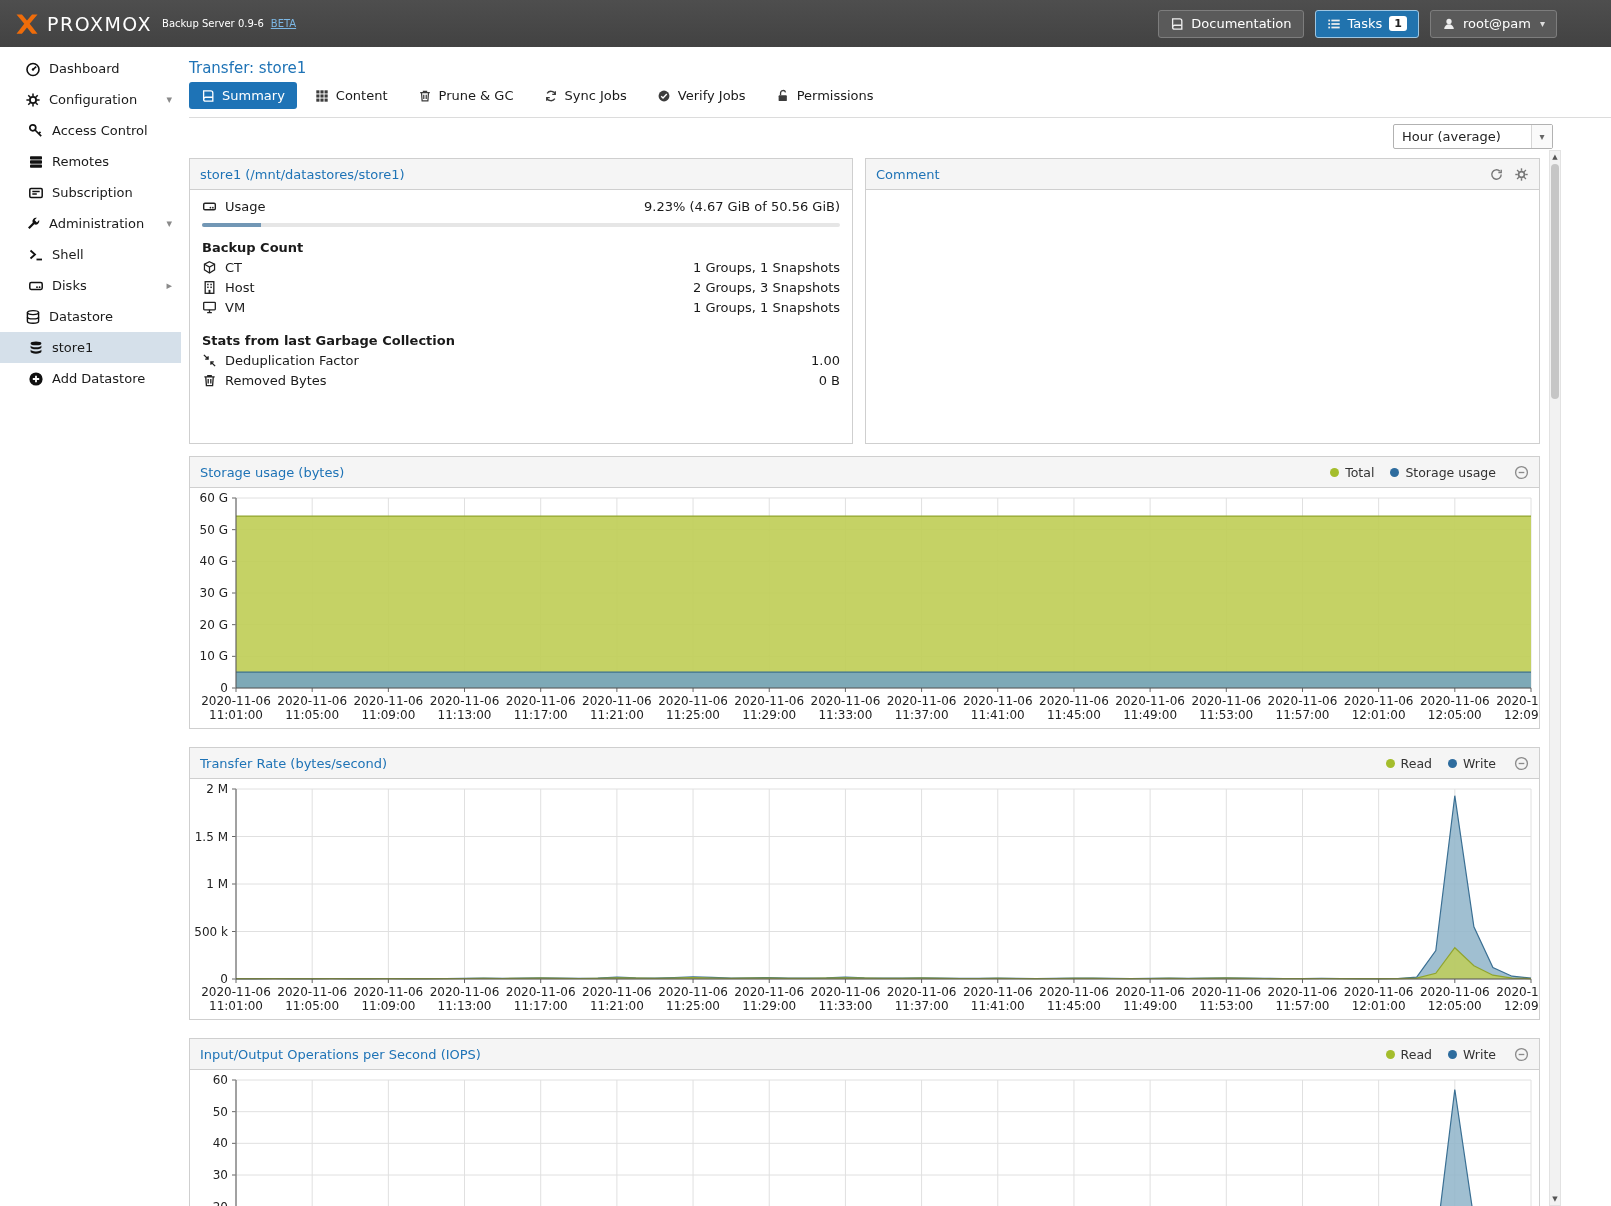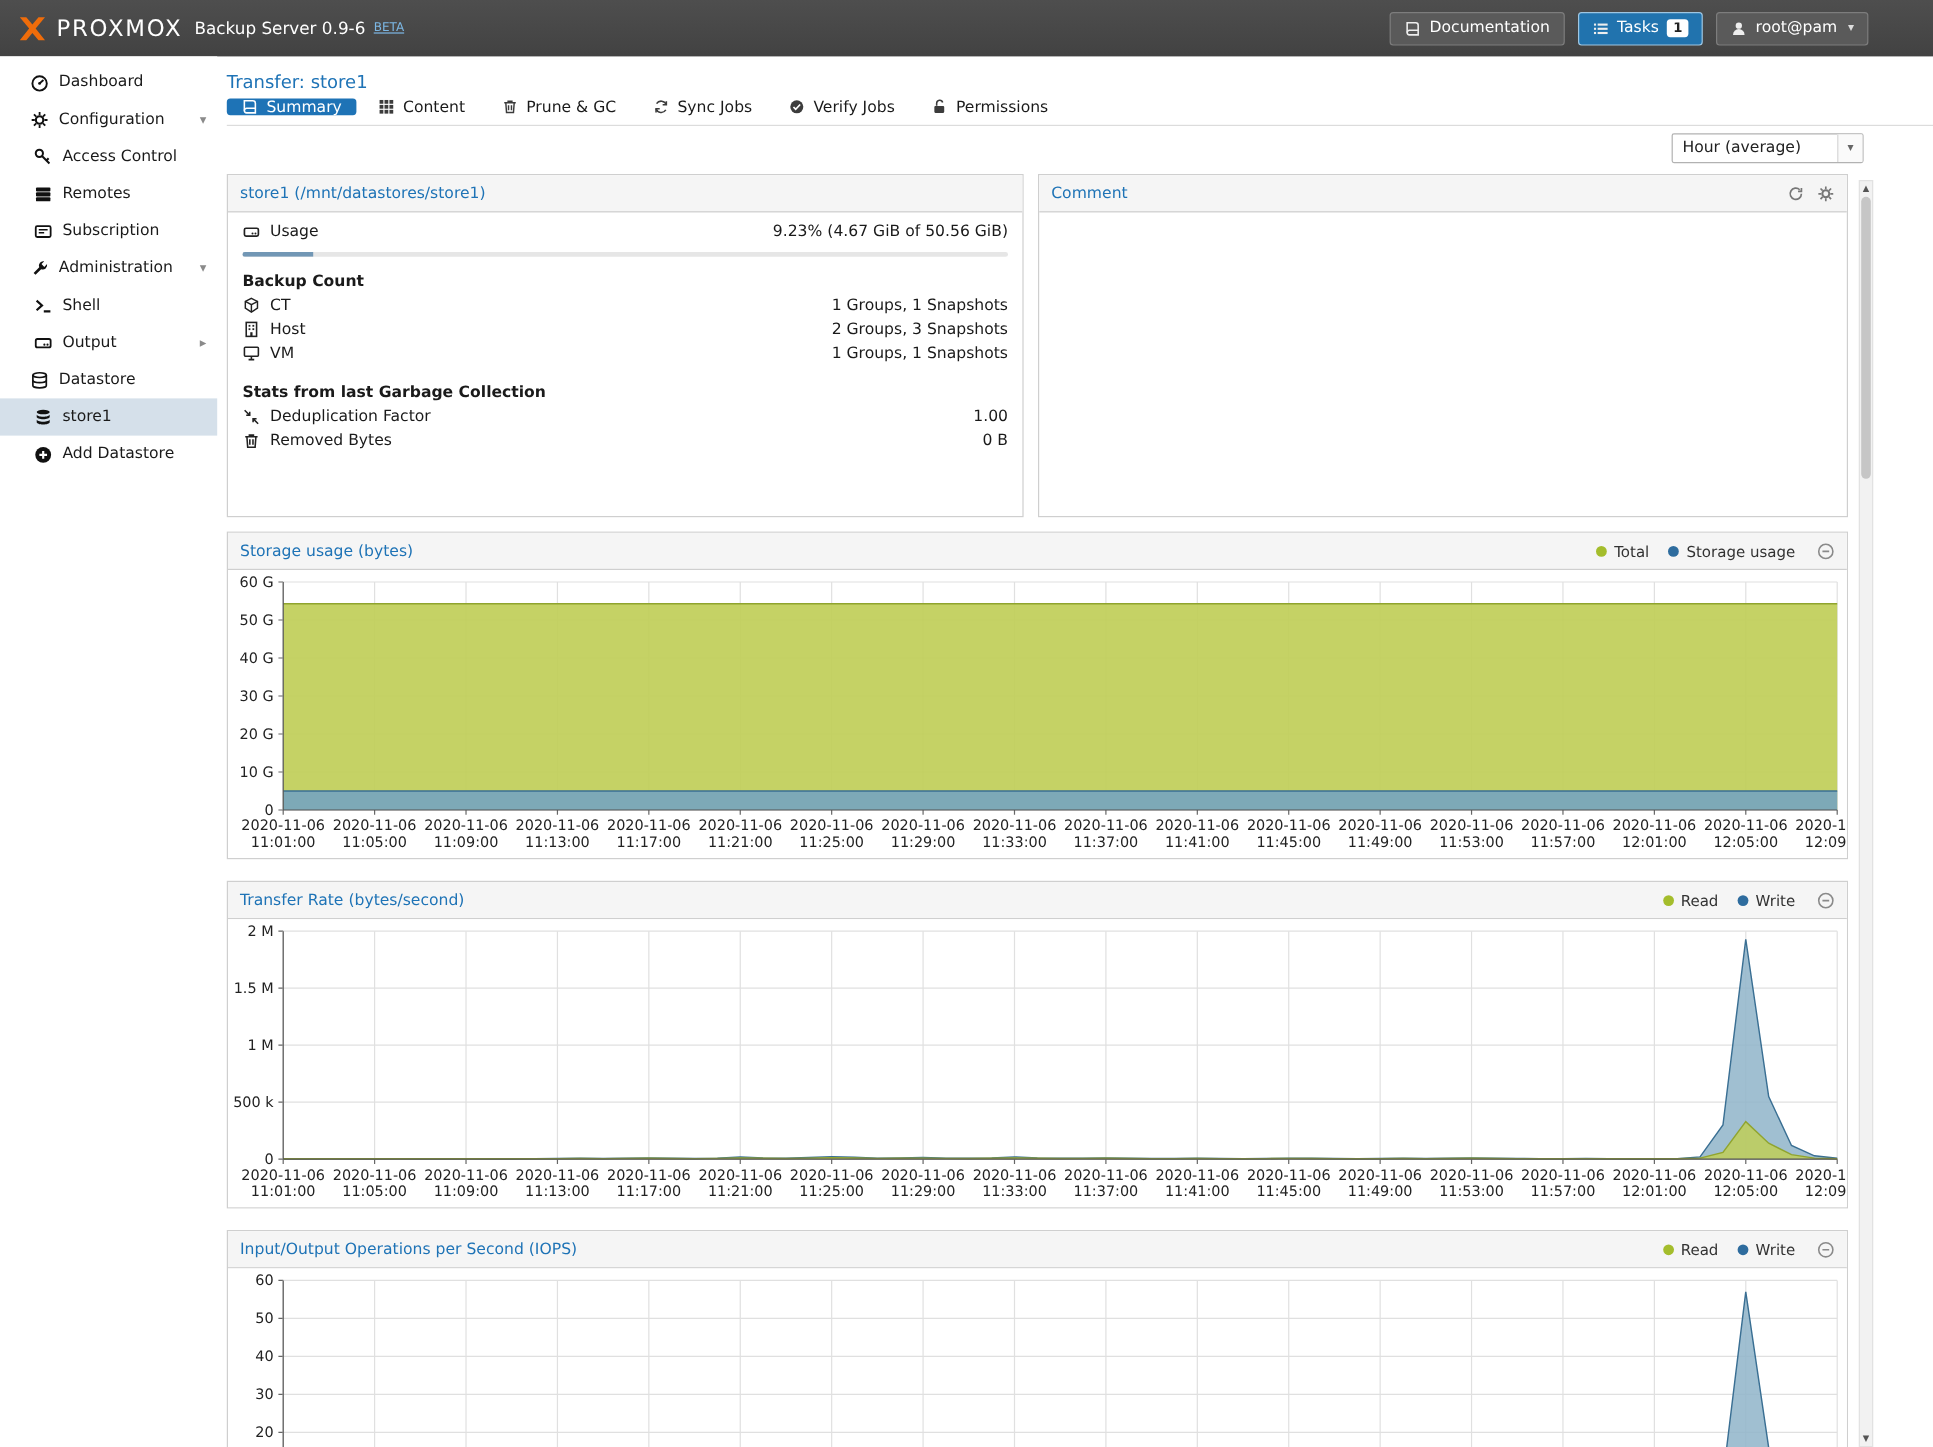--- a/index.html
+++ b/index.html
@@ -4,41 +4,41 @@
 <style>
 *{box-sizing:border-box;margin:0;padding:0}
 html,body{width:1611px;height:1206px;overflow:hidden}
 body{position:relative;font-family:"DejaVu Sans","Liberation Sans",sans-serif;font-size:13px;color:#1a1a1a;background:#fff}
 svg{display:block}
 
 .topbar{height:47px;background:linear-gradient(var(--topbar,#4e4e4e),#424242);display:flex;align-items:center;padding:0 12px}
 .logo{display:flex;align-items:center;margin-right:10px}
 .logo-x{width:30px;height:28px;margin-right:5px}
 .brand-text{color:#fff;font-size:19px;font-weight:normal;letter-spacing:1.5px}
-.app-title{color:#fff;font-size:14px;margin-right:7px}
+.app-title{color:#fff;font-size:10px;margin-right:7px}
 .beta-link{color:#7cb7e4;font-size:10px;text-decoration:underline;cursor:pointer}
 .top-actions{margin-left:auto;display:flex;gap:11px;align-items:center;margin-right:42px}
 .tb-btn{display:flex;align-items:center;gap:7px;background:#5a5a5a;border:1px solid #7d7d7d;border-radius:3px;color:#fff;font-size:13px;height:28px;padding:4px 11px;cursor:pointer;white-space:nowrap}
 .tb-btn .tb-icn{display:flex;color:#eee}
 .tb-btn.tasks{background:#2173ae;border-color:#9ec6e2}
 .badge{background:#fff;color:#222;border-radius:3px;font-size:11px;line-height:15px;padding:0 5px;font-weight:bold}
 .caret{font-size:10px;color:#ddd;margin-left:2px}
 
 .layout{display:flex;height:1159px}
 .sidebar{width:181px;flex:none;background:#fff;padding-top:6px}
 .nav-item{height:31px;display:flex;align-items:center;gap:8px;padding:0 8px 0 25px;cursor:pointer;position:relative;white-space:nowrap}
 .nav-item.lvl2{padding-left:28px}
 .nav-item.selected{background:var(--selection,#d5e0ea)}
 .nav-icon{width:16px;height:16px;flex:none;color:#111;display:flex}
 .nav-caret{position:absolute;right:9px;color:#8a8a8a;font-size:11px}
 .content{flex:1;padding-left:8px;position:relative;min-width:0}
 .page-head{padding-top:12px;padding-bottom:3px;line-height:19px;color:var(--accent,#1e73b6);font-size:15px}
 
 .tabs{display:flex;gap:6px;align-items:center;padding:1px 0 8px 0;border-bottom:1px solid #dcdcdc}
-.tab{display:flex;align-items:center;gap:7px;height:14px;padding:0 12px;border-radius:3px;color:#1a1a1a;cursor:pointer;white-space:nowrap}
+.tab{display:flex;align-items:center;gap:7px;height:27px;padding:0 12px;border-radius:3px;color:#1a1a1a;cursor:pointer;white-space:nowrap}
 .tab .ticon{display:flex;color:#3c3c3c}
 .tab.active{background:var(--accent,#1e73b6);color:#fff}
 .tab.active .ticon{color:#fff}
 
 .toolbar{display:flex;justify-content:flex-end;padding:6px 58px 9px 0}
 .combo{width:160px;height:25px;border:1px solid #b2b2b2;border-radius:2px;background:#fff;display:flex;align-items:center;cursor:pointer}
 .combo-text{flex:1;padding-left:8px;font-size:13px;color:#222;white-space:nowrap}
 .combo-trig{width:21px;height:100%;display:flex;align-items:center;justify-content:center;color:#666;font-size:10px;border-left:1px solid #d6d6d6;background:#fafafa}
 
 .panels{padding-right:71px}
@@ -201,21 +201,21 @@
       <span class="nav-label">Shell</span>
     </div>
     <div class="nav-item lvl2">
       <span class="nav-icon">
           <svg viewBox="0 0 16 16" width="16" height="16">
             <rect x="1.8" y="4.5" width="12.4" height="7" rx="1.4" fill="none" stroke="currentColor" stroke-width="1.5"></rect>
             <circle cx="11.6" cy="9.2" r="0.9" fill="currentColor"></circle>
             <circle cx="9" cy="9.2" r="0.9" fill="currentColor"></circle>
           </svg>
         </span>
-      <span class="nav-label">Output</span>
+      <span class="nav-label">Disks</span>
       <span class="nav-caret">▸</span>
     </div>
     <div class="nav-item lvl1">
       <span class="nav-icon">
           <svg viewBox="0 0 16 16" width="16" height="16">
             <ellipse cx="8" cy="3.6" rx="5.6" ry="2" fill="none" stroke="currentColor" stroke-width="1.4"></ellipse>
             <path d="M2.4 3.6v8.6c0 1.1 2.5 2 5.6 2s5.6-.9 5.6-2V3.6" fill="none" stroke="currentColor" stroke-width="1.4"></path>
             <path d="M2.4 7.9c0 1.1 2.5 2 5.6 2s5.6-.9 5.6-2" fill="none" stroke="currentColor" stroke-width="1.4"></path>
           </svg>
         </span>

